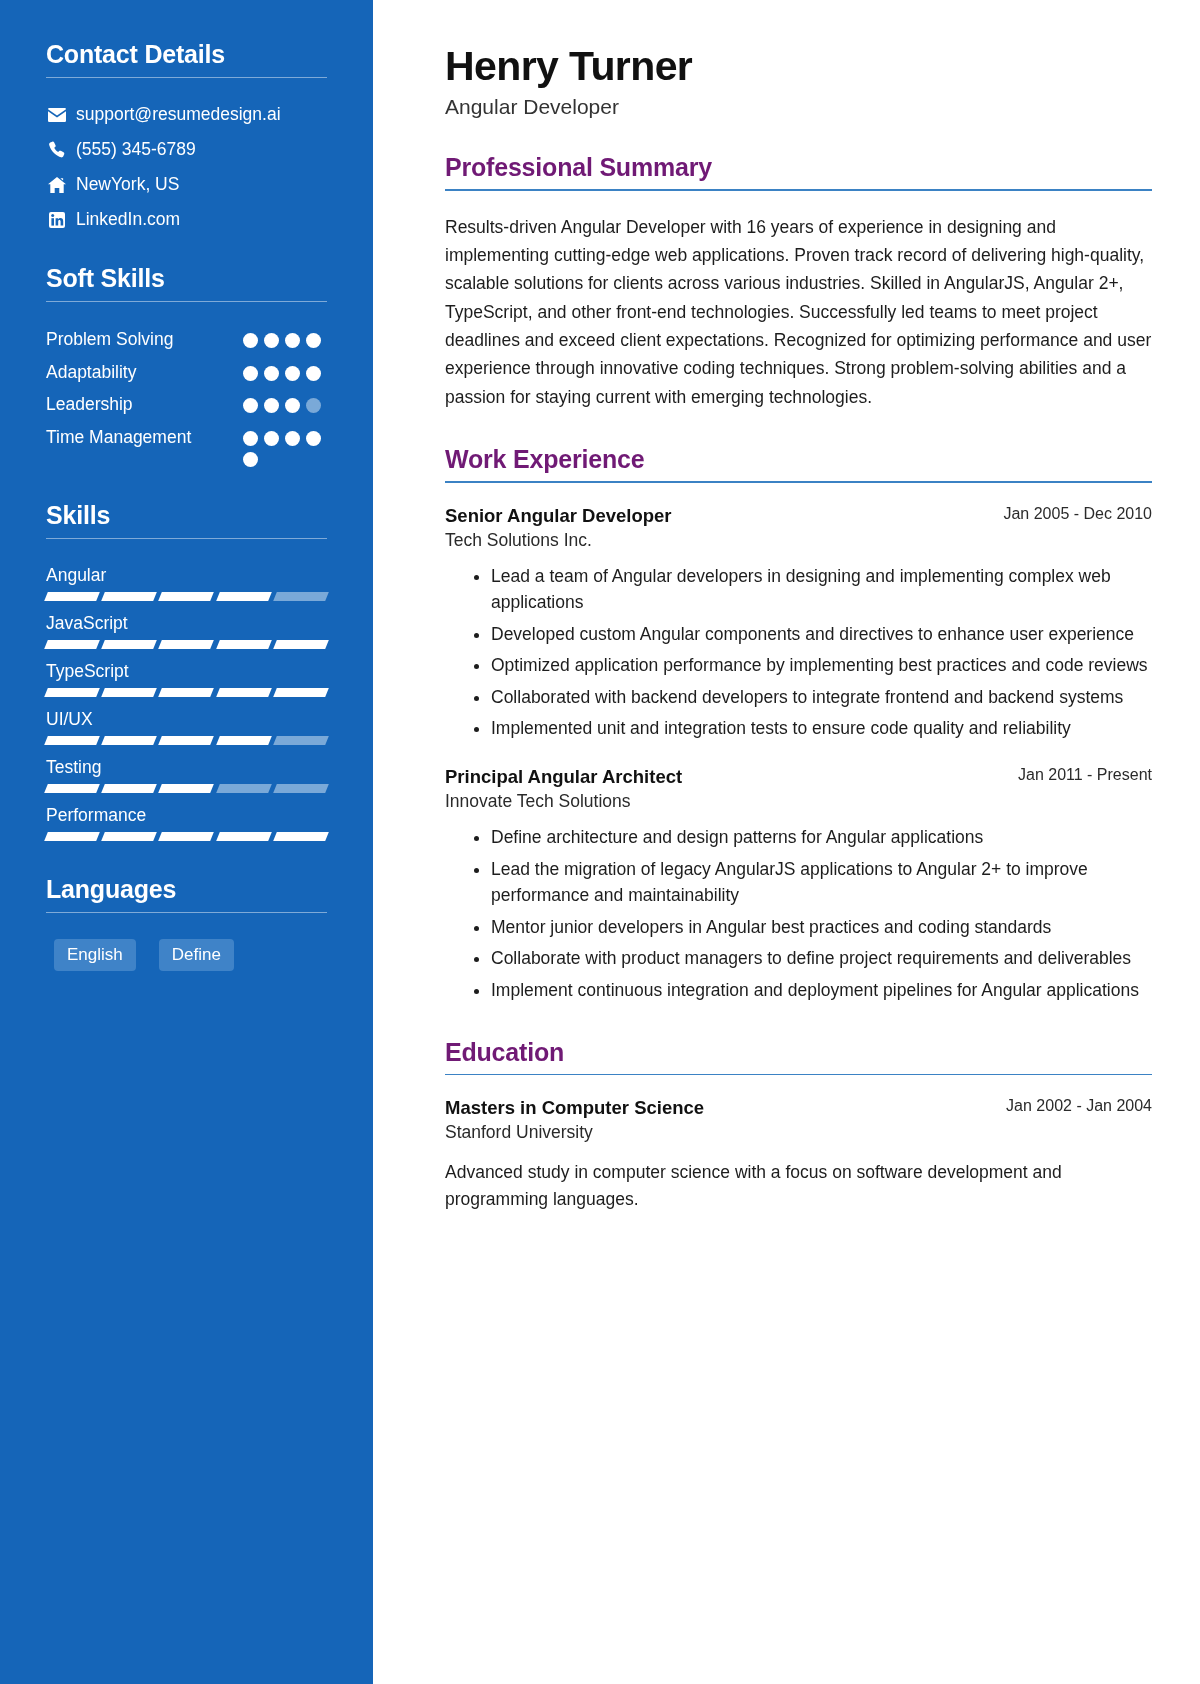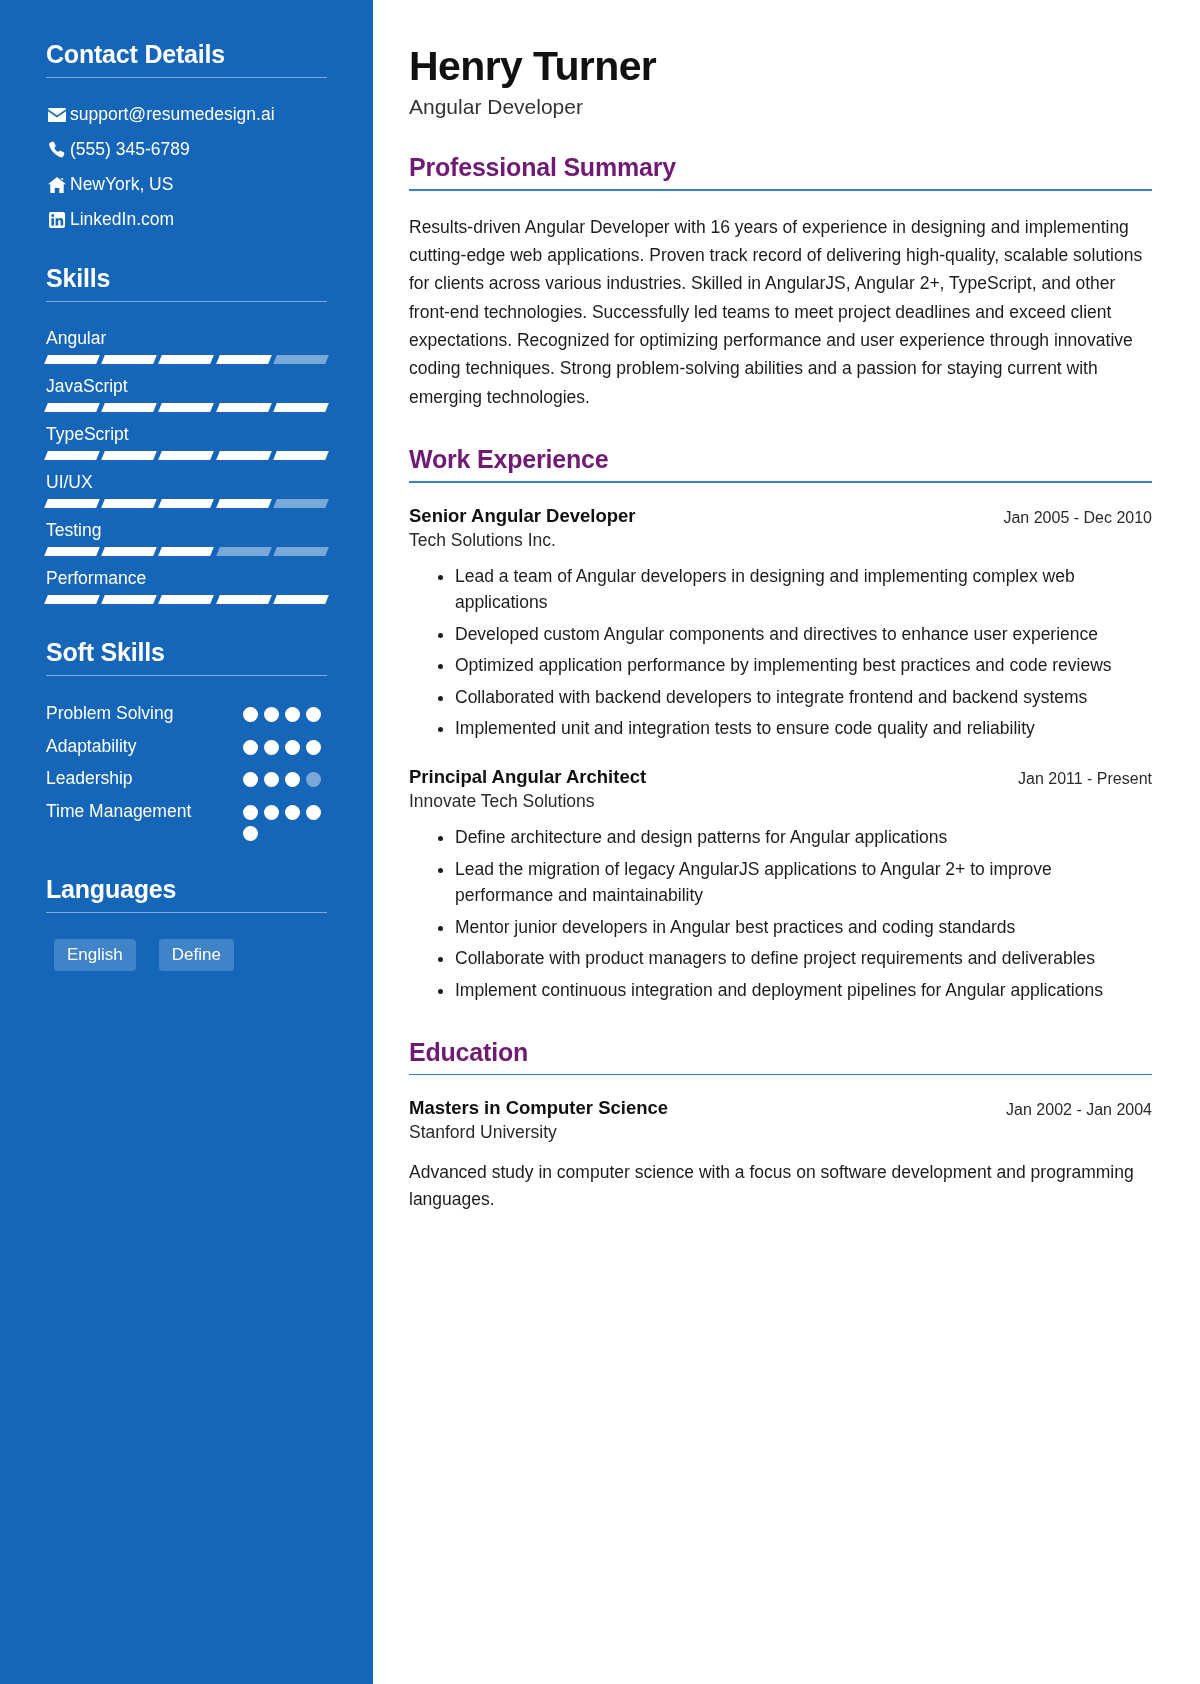--- a/index.html
+++ b/index.html
@@ -42,21 +42,21 @@
   }
   .side-rule {
     height: 1px;
     background: rgba(255,255,255,0.45);
     margin-bottom: 26px;
   }
   .block { margin-bottom: 34px; }
 
   
   .contact-list { display: flex; flex-direction: column; gap: 14px; }
-  .contact-row { display: flex; align-items: center; gap: 2px; }
+  .contact-row { display: flex; align-items: center; gap: 8px; }
   .contact-ico {
     width: 22px; flex: 0 0 22px;
     display: flex; align-items: center; justify-content: center;
     color: #ffffff;
   }
   .contact-ico svg { display: block; fill: #ffffff; }
   .contact-text { font-size: 17.5px; color: #ffffff; line-height: 1.2; }
 
   
   .skill { margin-bottom: 12px; }
@@ -94,21 +94,21 @@
     color: #ffffff;
     font-size: 17px;
     padding: 6px 13px;
     border-radius: 4px;
     line-height: 1.2;
   }
 
   
   .main {
     flex: 1 1 auto;
-    padding: 44px 48px 0 36px;
+    padding: 44px 48px 0 72px;
     color: #1a1a1a;
     min-width: 0;
   }
   .name {
     font-size: 41px;
     font-weight: bold;
     letter-spacing: -0.6px;
     line-height: 1.1;
     color: #111111;
   }
@@ -132,21 +132,21 @@
   }
   .section { margin-bottom: 34px; }
   .summary-text {
     font-size: 17.5px;
     line-height: 1.62;
     color: #1d1d1d;
   }
   .entry { margin-bottom: 24px; }
   .entry-head {
     display: flex;
-    align-items: flex-end;
+    align-items: flex-start;
     justify-content: space-between;
     gap: 16px;
   }
   .entry-title { font-size: 18.5px; font-weight: bold; color: #111111; }
   .entry-date { font-size: 16px; color: #2b2b2b; white-space: nowrap; }
   .entry-org { font-size: 17.5px; color: #2a2a2a; margin-top: 3px; }
   .bullets { margin: 12px 0 0 0; padding-left: 46px; }
   .bullets li {
     font-size: 17.5px;
     line-height: 1.52;
@@ -204,87 +204,20 @@
                 <circle cx="3.7" cy="3.6" r="1.5" fill="#1565b8"></circle>
                 <path d="M6.6 6.2h2.5v1a2.7 2.7 0 0 1 2.4-1.2c1.7 0 2.7 1.1 2.7 3.2v4.4h-2.6V9.7c0-1-.4-1.6-1.2-1.6-.8 0-1.2.5-1.2 1.6v3.9H6.6z" fill="#1565b8"></path>
               </svg>
             </span>
             <span class="contact-text">LinkedIn.com</span>
           </div>
         </div>
     </section>
 
     <section class="block">
-      <div class="side-heading">Skills</div>
-      <div class="side-rule"></div>
-      <div id="skills-list">
-          <div class="skill">
-            <div class="skill-name">Angular</div>
-            <div class="skill-bar">
-              <span class="seg"></span>
-              <span class="seg"></span>
-              <span class="seg"></span>
-              <span class="seg"></span>
-              <span class="seg off"></span>
-            </div>
-          </div>
-          <div class="skill">
-            <div class="skill-name">JavaScript</div>
-            <div class="skill-bar">
-              <span class="seg"></span>
-              <span class="seg"></span>
-              <span class="seg"></span>
-              <span class="seg"></span>
-              <span class="seg"></span>
-            </div>
-          </div>
-          <div class="skill">
-            <div class="skill-name">TypeScript</div>
-            <div class="skill-bar">
-              <span class="seg"></span>
-              <span class="seg"></span>
-              <span class="seg"></span>
-              <span class="seg"></span>
-              <span class="seg"></span>
-            </div>
-          </div>
-          <div class="skill">
-            <div class="skill-name">UI/UX</div>
-            <div class="skill-bar">
-              <span class="seg"></span>
-              <span class="seg"></span>
-              <span class="seg"></span>
-              <span class="seg"></span>
-              <span class="seg off"></span>
-            </div>
-          </div>
-          <div class="skill">
-            <div class="skill-name">Testing</div>
-            <div class="skill-bar">
-              <span class="seg"></span>
-              <span class="seg"></span>
-              <span class="seg"></span>
-              <span class="seg off"></span>
-              <span class="seg off"></span>
-            </div>
-          </div>
-          <div class="skill">
-            <div class="skill-name">Performance</div>
-            <div class="skill-bar">
-              <span class="seg"></span>
-              <span class="seg"></span>
-              <span class="seg"></span>
-              <span class="seg"></span>
-              <span class="seg"></span>
-            </div>
-          </div>
-        </div>
-    </section>
-
-    <section class="block">
       <div class="side-heading">Soft Skills</div>
       <div class="side-rule"></div>
       <div id="soft-list">
           <div class="soft-row">
             <span class="soft-label">Problem Solving</span>
             <span class="soft-dots">
               <span class="dot"></span>
               <span class="dot"></span>
               <span class="dot"></span>
               <span class="dot"></span>
@@ -310,20 +243,87 @@
           </div>
           <div class="soft-row">
             <span class="soft-label">Time Management</span>
             <span class="soft-dots">
               <span class="dot"></span>
               <span class="dot"></span>
               <span class="dot"></span>
               <span class="dot"></span>
               <span class="dot"></span>
             </span>
+          </div>
+        </div>
+    </section>
+
+    <section class="block">
+      <div class="side-heading">Skills</div>
+      <div class="side-rule"></div>
+      <div id="skills-list">
+          <div class="skill">
+            <div class="skill-name">Angular</div>
+            <div class="skill-bar">
+              <span class="seg"></span>
+              <span class="seg"></span>
+              <span class="seg"></span>
+              <span class="seg"></span>
+              <span class="seg off"></span>
+            </div>
+          </div>
+          <div class="skill">
+            <div class="skill-name">JavaScript</div>
+            <div class="skill-bar">
+              <span class="seg"></span>
+              <span class="seg"></span>
+              <span class="seg"></span>
+              <span class="seg"></span>
+              <span class="seg"></span>
+            </div>
+          </div>
+          <div class="skill">
+            <div class="skill-name">TypeScript</div>
+            <div class="skill-bar">
+              <span class="seg"></span>
+              <span class="seg"></span>
+              <span class="seg"></span>
+              <span class="seg"></span>
+              <span class="seg"></span>
+            </div>
+          </div>
+          <div class="skill">
+            <div class="skill-name">UI/UX</div>
+            <div class="skill-bar">
+              <span class="seg"></span>
+              <span class="seg"></span>
+              <span class="seg"></span>
+              <span class="seg"></span>
+              <span class="seg off"></span>
+            </div>
+          </div>
+          <div class="skill">
+            <div class="skill-name">Testing</div>
+            <div class="skill-bar">
+              <span class="seg"></span>
+              <span class="seg"></span>
+              <span class="seg"></span>
+              <span class="seg off"></span>
+              <span class="seg off"></span>
+            </div>
+          </div>
+          <div class="skill">
+            <div class="skill-name">Performance</div>
+            <div class="skill-bar">
+              <span class="seg"></span>
+              <span class="seg"></span>
+              <span class="seg"></span>
+              <span class="seg"></span>
+              <span class="seg"></span>
+            </div>
           </div>
         </div>
     </section>
 
     <section class="block">
       <div class="side-heading">Languages</div>
       <div class="side-rule"></div>
       <div class="lang-chips" id="lang-chips">
           <span class="chip">English</span>
           <span class="chip">Define</span>

